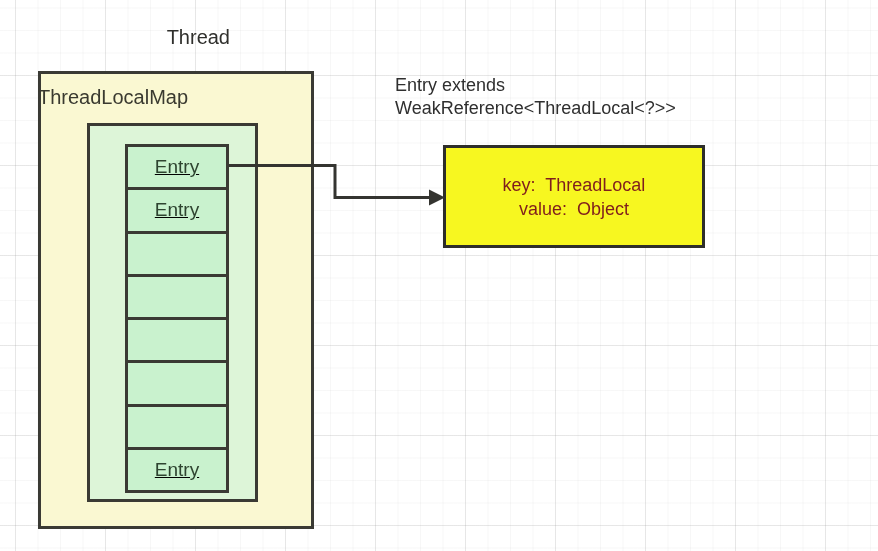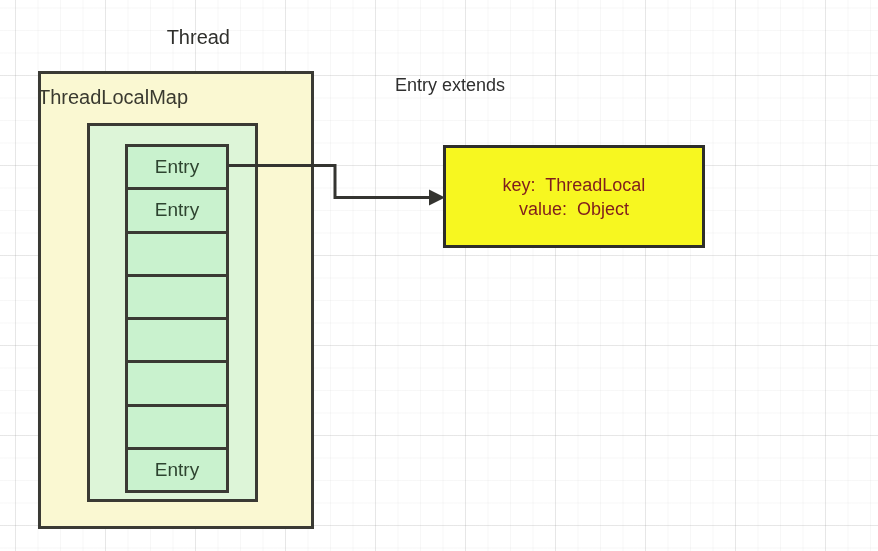--- a/index.html
+++ b/index.html
@@ -52,20 +52,21 @@
     background: #ddf5d8;
     border: 3px solid #3a3a34;
     box-sizing: border-box;
   }
 
   #entry-stack {
     left: 125px; top: 144px;
     width: 104px; height: 349px;
     display: flex;
     flex-direction: column;
+    text-decoration: underline;
   }
   .entry-cell {
     flex: 1 1 0;
     background: #c9f2ce;
     border: 3px solid #3a3a34;
     box-sizing: border-box;
     margin-top: -3px;
     display: flex;
     align-items: center;
     justify-content: center;
@@ -122,20 +123,21 @@
     <div class="entry-cell"></div>
     <div class="entry-cell"></div>
     <div class="entry-cell"></div>
     <div class="entry-cell"></div>
     <div class="entry-cell"></div>
     <div class="entry-cell">Entry</div>
   </div>
 
   <div id="entry-note" class="abs">
     <div>Entry extends</div>
+    <div>WeakReference&lt;ThreadLocal&lt;?&gt;&gt;</div>
   </div>
 
   <div id="detail-box" class="abs">
     <div class="kv">key:  ThreadLocal</div>
     <div class="kv">value:  Object</div>
   </div>
 
   <svg id="connector-svg" class="abs" viewBox="0 0 878 551" xmlns="http://www.w3.org/2000/svg">
     <polyline points="229,165.5 335,165.5 335,197.5 431,197.5" fill="none" stroke="#343430" stroke-width="3"></polyline>
     <polygon points="429,189.5 445,197.5 429,205.5" fill="#343430"></polygon>

